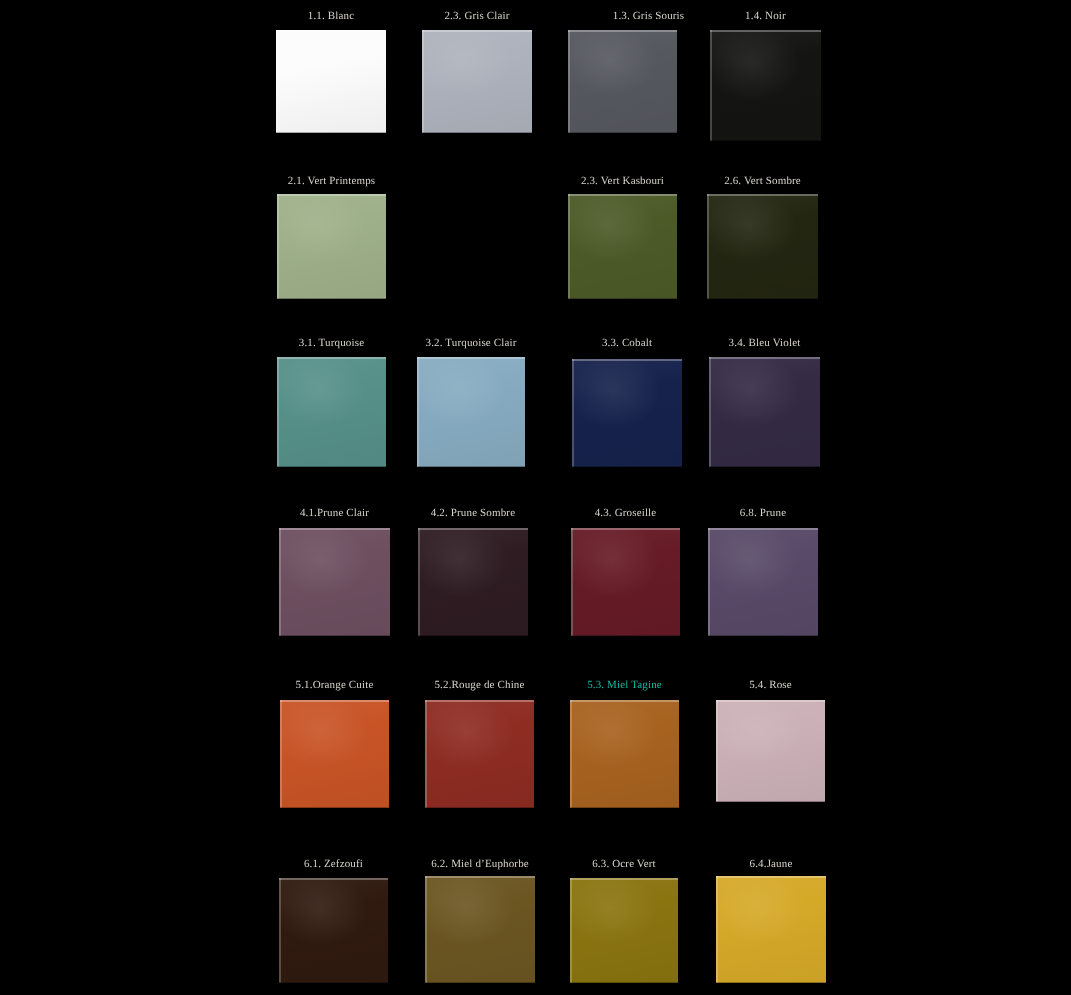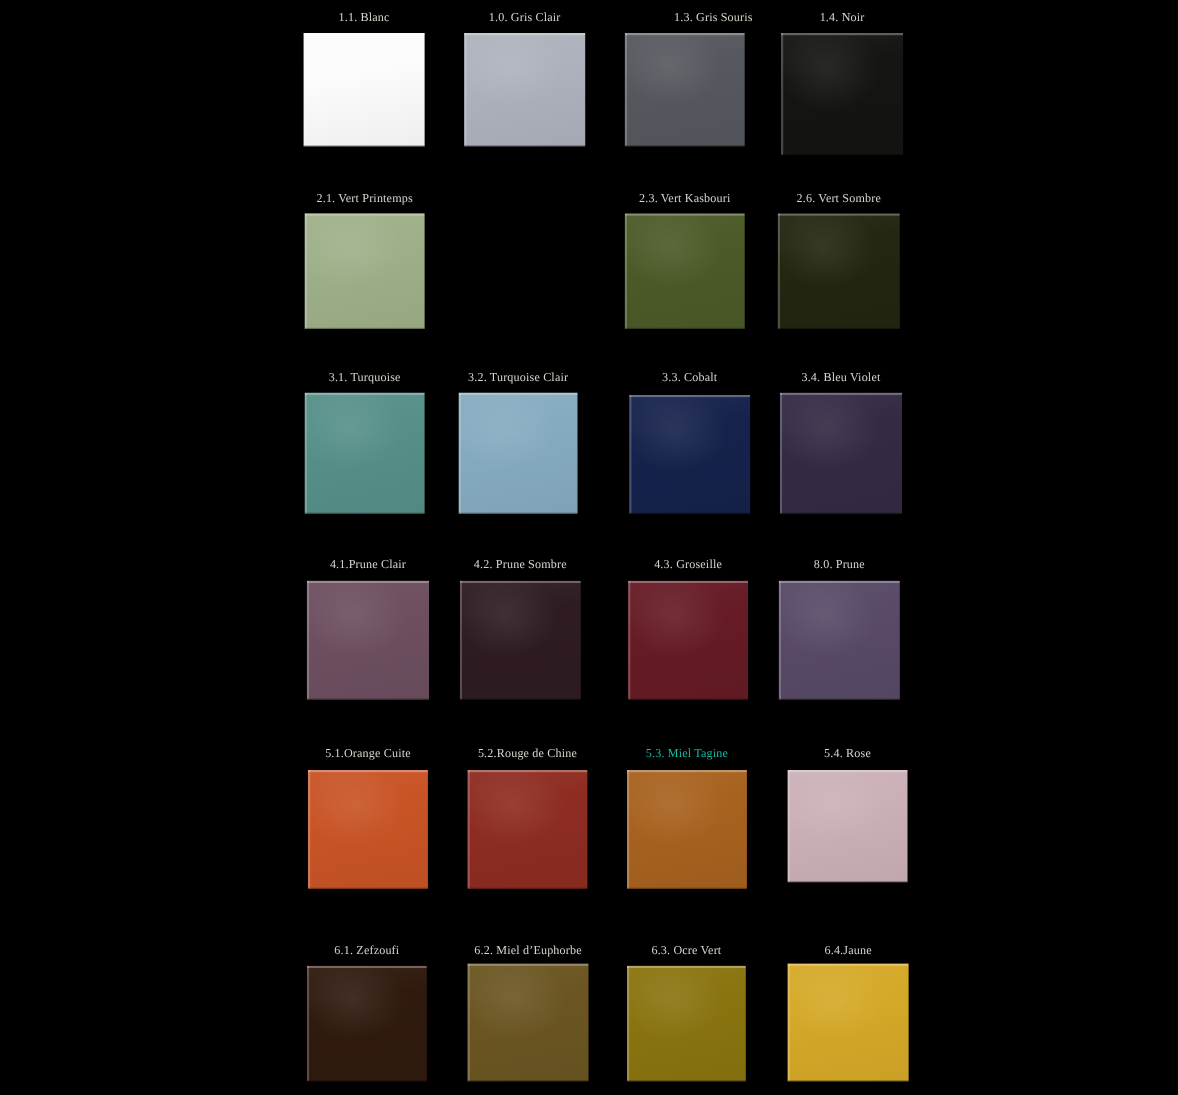--- a/index.html
+++ b/index.html
@@ -78,21 +78,21 @@
     <div class="swatch-cell" style="left: 0px; top: 0px;">
       <div class="swatch-label" style="left: 331px; top: 8px; color: rgb(216, 212, 204);">1.1. Blanc</div>
       <div class="swatch-chip" style="left: 276px; top: 30px; width: 110px; height: 103px; background: rgb(252, 252, 252);">
         <div class="sheen"></div>
         <div class="edge-top"></div>
         <div class="edge-left"></div>
         <div class="edge-bottom"></div>
       </div>
     </div>
     <div class="swatch-cell" style="left: 0px; top: 0px;">
-      <div class="swatch-label" style="left: 477px; top: 8px; color: rgb(216, 212, 204);">1.0. Gris Clair</div>
+      <div class="swatch-label" style="left: 477px; top: 8px; color: rgb(216, 212, 204);">2.3. Gris Clair</div>
       <div class="swatch-chip" style="left: 422px; top: 30px; width: 110px; height: 103px; background: rgb(174, 178, 188);">
         <div class="sheen"></div>
         <div class="edge-top"></div>
         <div class="edge-left"></div>
         <div class="edge-bottom"></div>
       </div>
     </div>
     <div class="swatch-cell" style="left: 0px; top: 0px;">
       <div class="swatch-label" style="left: 622.5px; top: 8px; color: rgb(216, 212, 204); margin-left: 26px;">1.3. Gris Souris</div>
       <div class="swatch-chip" style="left: 568px; top: 30px; width: 109px; height: 103px; background: rgb(85, 88, 94);">
@@ -195,21 +195,21 @@
     <div class="swatch-cell" style="left: 0px; top: 0px;">
       <div class="swatch-label" style="left: 625.5px; top: 505px; color: rgb(216, 212, 204);">4.3. Groseille</div>
       <div class="swatch-chip" style="left: 571px; top: 528px; width: 109px; height: 108px; background: rgb(102, 27, 38);">
         <div class="sheen"></div>
         <div class="edge-top"></div>
         <div class="edge-left"></div>
         <div class="edge-bottom"></div>
       </div>
     </div>
     <div class="swatch-cell" style="left: 0px; top: 0px;">
-      <div class="swatch-label" style="left: 763px; top: 505px; color: rgb(216, 212, 204);">8.0. Prune</div>
+      <div class="swatch-label" style="left: 763px; top: 505px; color: rgb(216, 212, 204);">6.8. Prune</div>
       <div class="swatch-chip" style="left: 708px; top: 528px; width: 110px; height: 108px; background: rgb(88, 74, 104);">
         <div class="sheen"></div>
         <div class="edge-top"></div>
         <div class="edge-left"></div>
         <div class="edge-bottom"></div>
       </div>
     </div>
     <div class="swatch-cell" style="left: 0px; top: 0px;">
       <div class="swatch-label" style="left: 334.5px; top: 677px; color: rgb(216, 212, 204);">5.1.Orange Cuite</div>
       <div class="swatch-chip" style="left: 280px; top: 700px; width: 109px; height: 108px; background: rgb(200, 84, 38);">

